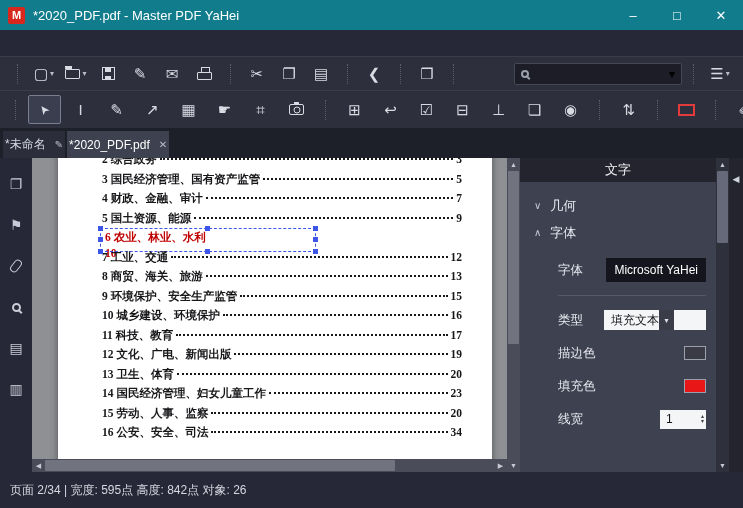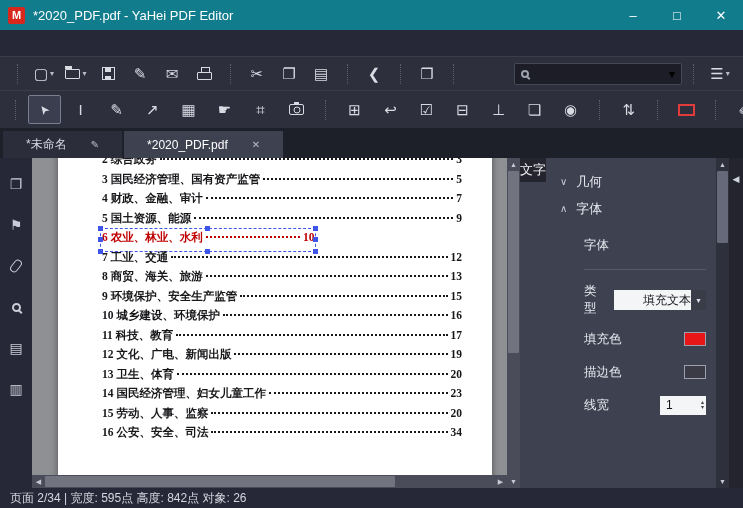--- a/index.html
+++ b/index.html
@@ -47,83 +47,83 @@
   .g-select-tool-button { transform:rotate(-128deg); font-size:12px; }
 
   
   .search-wrap { margin-left:auto; display:flex; align-items:center; background:#1c1d26; border:1px solid #454857; width:168px; height:22px; padding:0 6px; gap:6px; border-radius:2px; }
   .mag { width:8px; height:8px; border:2px solid #9aa0ac; border-radius:50%; position:relative; flex:0 0 auto; }
   .mag::after { content:""; position:absolute; width:2px; height:5px; background:#9aa0ac; transform:rotate(-45deg); bottom:-4px; right:-2px; }
   .search-input { flex:1; min-width:0; background:transparent; border:none; outline:none; color:#dfe2ea; font-size:12px; font-family:inherit; }
 
   
   .tabbar { height:30px; background:#1e2029; display:flex; align-items:flex-end; padding-left:3px; gap:2px; flex:0 0 auto; }
-  .tab { height:27px; display:flex; align-items:center; gap:24px; padding:0 23px; color:#d5d8e2; font-size:12px; background:#2b2d3b; }
+  .tab { height:27px; display:flex; align-items:center; gap:9px; padding:0 2px; color:#d5d8e2; font-size:12px; background:#2b2d3b; }
   .tab.active { background:#3e4150; color:#fff; }
   .tab-icon { font-size:10px; color:#b9bcc8; }
 
   
   .content { flex:1; display:flex; min-height:0; }
   .side-rail { width:32px; background:#262837; display:flex; flex-direction:column; align-items:center; padding-top:14px; gap:17px; flex:0 0 auto; }
   .rail-btn { width:24px; height:24px; display:flex; align-items:center; justify-content:center; color:#c9ccd6; font-size:14px; }
 
   .doc-area { flex:1; display:flex; min-width:0; background:#8f9094; }
   .doc-main { flex:1; position:relative; overflow:hidden; }
   .page { position:absolute; left:26px; top:-14px; width:434px; height:calc(100% + 28px); background:#ffffff; box-shadow:0 0 7px rgba(0,0,0,.45); padding:18px 30px 0 44px; }
   .toc-row { display:flex; align-items:baseline; height:19.5px; font-family:"Liberation Serif","DejaVu Serif",serif; font-size:11.5px; font-weight:700; color:#17171a; position:relative; }
   .toc-row.partial { margin-top:-10px; }
   .dots { flex:1; border-bottom:2px dotted currentColor; margin:0 3px; transform:translateY(-3px); }
-  .toc-row.selected { color:#c00000; width:59%; outline:1px dashed #3d55e8; outline-offset:1px; }
+  .toc-row.selected { color:#c00000; width:59%; outline:1px dashed #3d55e8; outline-offset:1px;flex-direction:column; }
   .handle { position:absolute; width:5px; height:5px; background:#3d55e8; z-index:2; }
   .h-tl{left:-4px;top:-4px}.h-tm{left:50%;margin-left:-3px;top:-4px}.h-tr{right:-4px;top:-4px}
   .h-ml{left:-4px;top:50%;margin-top:-3px}.h-mr{right:-4px;top:50%;margin-top:-3px}
   .h-bl{left:-4px;bottom:-4px}.h-bm{left:50%;margin-left:-3px;bottom:-4px}.h-br{right:-4px;bottom:-4px}
 
   
   .vscroll { width:13px; background:#4a4d59; display:flex; flex-direction:column; flex:0 0 auto; }
   .sbtn { height:13px; width:13px; color:#c6c9d2; font-size:7px; display:flex; align-items:center; justify-content:center; flex:0 0 auto; }
   .vtrack { flex:1; position:relative; }
   .vthumb { position:absolute; top:0; left:1px; right:1px; height:60%; background:#71747f; border-radius:1px; }
   .hscroll { position:absolute; left:0; right:0; bottom:0; height:13px; background:#4a4d59; display:flex; align-items:center; }
   .htrack { flex:1; position:relative; height:100%; }
   .hthumb { position:absolute; left:0; top:1px; bottom:1px; width:78%; background:#71747f; border-radius:1px; }
 
   
   .panel { width:223px; display:flex; flex:0 0 auto; background:#3e4150; }
-  .panel-body { flex:1; display:flex; flex-direction:row; min-width:0; }
+  .panel-body { flex:1; display:flex; flex-direction:column; min-width:0; }
   .panel-header { height:24px; background:#23242e; color:#f0f1f5; display:flex; align-items:center; justify-content:center; font-size:13px; flex:0 0 auto; }
   .panel-content { flex:1; padding:10px 4px 0 14px; color:#e8eaf0; overflow:hidden; }
   .section-row { display:flex; align-items:center; gap:9px; height:27px; font-size:13px; }
   .section-chevron { font-size:10px; color:#c6c9d4; }
   .fields { padding:12px 6px 0 24px; display:flex; flex-direction:column; gap:11px; }
   .field-row { display:flex; align-items:center; justify-content:space-between; gap:8px; min-height:22px; font-size:12.5px; }
   .font-value { background:#14151d; color:#fff; padding:5px 8px; font-size:12px; white-space:nowrap; max-width:132px; overflow:hidden; }
   .size-input { background:#f4f5f7; color:#15151a; width:70px; padding:4px 7px; font-size:12px; }
   .pdivider { height:1px; background:#565a6b; margin:2px 0; }
-  .type-select { background:#f4f5f7; color:#15151a; width:102px; height:20px; padding-left:7px; font-size:12px; display:flex; align-items:center; justify-content:flex-end; }
+  .type-select { background:#f4f5f7; color:#15151a; width:102px; height:20px; padding-left:7px; font-size:12px; display:flex; align-items:center; justify-content:flex-start; }
   .type-caret { background:#3a3c48; color:#dfe2ea; width:15px; height:20px; font-size:8px; display:flex; align-items:center; justify-content:center; }
   .swatch { width:22px; height:14px; border:1px solid #9aa0ac; }
   .width-input { background:#f4f5f7; color:#15151a; width:46px; height:19px; padding-left:6px; font-size:12px; display:flex; align-items:center; justify-content:space-between; }
   .spin { display:flex; flex-direction:column; line-height:5px; font-size:6px; color:#444; padding-right:2px; }
   .panel-scroll { width:13px; background:#2e303b; display:flex; flex-direction:column; flex:0 0 auto; }
   .pthumb { position:absolute; top:0; left:1px; right:1px; height:72px; background:#656979; border-radius:1px; }
   .panel-rail { width:14px; background:#23242e; display:flex; justify-content:center; align-items:flex-start; padding-top:16px; flex:0 0 auto; }
   .collapse-btn { color:#cfd3dd; font-size:9px; }
 
   
-  .statusbar { height:20px; background:#262837; color:#d5d8e0; display:flex; align-items:center; padding:3px 10px; font-size:12px; flex:0 0 auto; }
+  .statusbar { height:36px; background:#262837; color:#d5d8e0; display:flex; align-items:center; padding:3px 10px; font-size:12px; flex:0 0 auto; }
 </style>
 </head>
 <body>
 
 <div class="app">
 
   <div class="titlebar">
     <span class="app-logo">M</span>
-    <span class="title-text">*2020_PDF.pdf - YaHei PDF Editor</span>
+    <span class="title-text">*2020_PDF.pdf - Master PDF YaHei</span>
     <span class="win-controls">
       <span class="win-btn">–</span>
       <span class="win-btn">□</span>
       <span class="win-btn">✕</span>
     </span>
   </div>
 
   <div class="menubar">
     <span class="menu-item"></span>
       <span class="menu-item"></span>
@@ -406,36 +406,37 @@
             <span class="section-chevron">∨</span>
             <span>几何</span>
           </div>
           <div class="section-row">
             <span class="section-chevron">∧</span>
             <span>字体</span>
           </div>
           <div class="fields">
             <div class="field-row">
               <span>字体</span>
+              <span class="font-value">Microsoft YaHei</span>
             </div>
             <div class="pdivider"></div>
             <div class="field-row">
               <span>类型</span>
               <span class="type-select">
                 <span>填充文本</span>
                 <span class="type-caret">▾</span>
               </span>
             </div>
             <div class="field-row">
+              <span>描边色</span>
+              <span class="swatch" style="background: rgb(58, 59, 69);"></span>
+            </div>
+            <div class="field-row">
               <span>填充色</span>
               <span class="swatch" style="background: rgb(232, 22, 22);"></span>
-            </div>
-            <div class="field-row">
-              <span>描边色</span>
-              <span class="swatch" style="background: rgb(58, 59, 69);"></span>
             </div>
             <div class="field-row">
               <span>线宽</span>
               <span class="width-input">
                 <span>1</span>
                 <span class="spin">
                     <span>▴</span>
                     <span>▾</span>
                   </span>
               </span>

